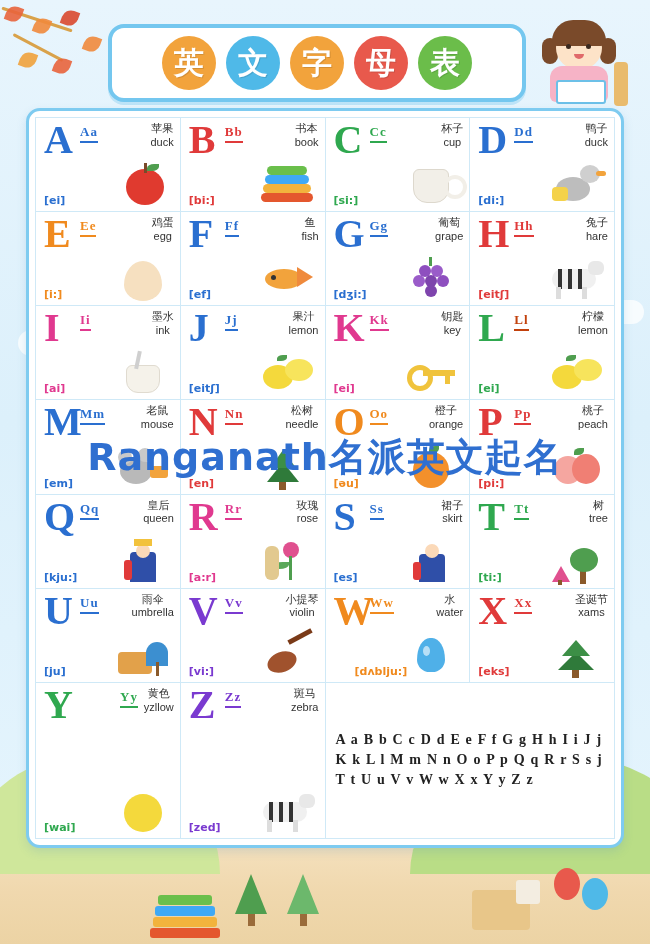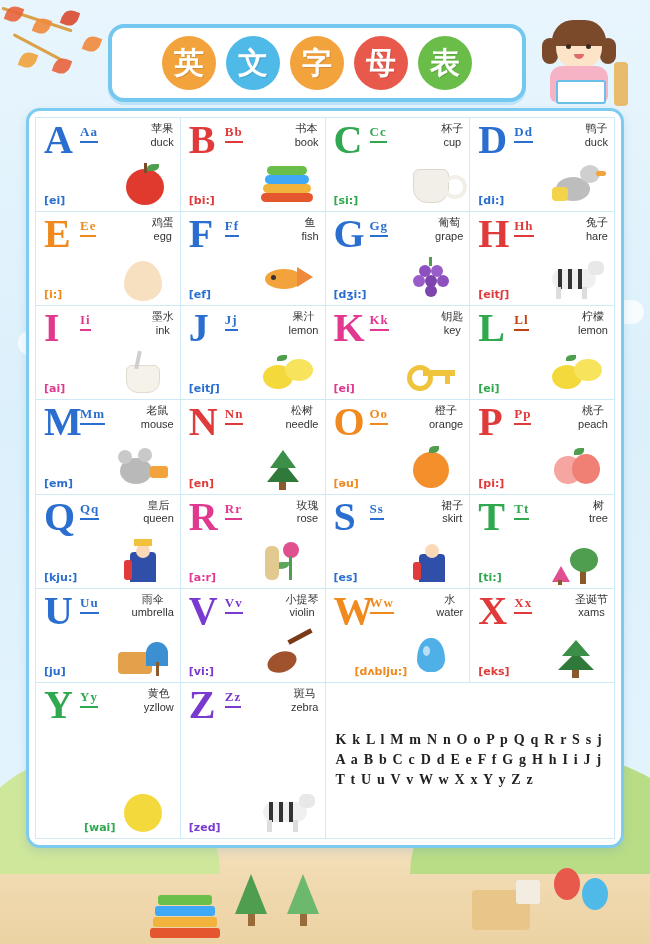--- a/index.html
+++ b/index.html
@@ -679,26 +679,26 @@
           </div>
           <div class="phonetic" style="color: rgb(224, 58, 58);">[eks]</div>
           <div class="art">
             <div class="shape" style="left:26px;top:36px;width:7px;height:10px;background:#8a5a2b;"></div>
             <div class="shape" style="left:12px;top:20px;width:0;height:0;border-left:18px solid transparent;border-right:18px solid transparent;border-bottom:18px solid #2f7a3a;"></div>
             <div class="shape" style="left:16px;top:8px;width:0;height:0;border-left:14px solid transparent;border-right:14px solid transparent;border-bottom:16px solid #3c8f46;"></div>
           </div>
         </div>
         <div class="cell">
           <div class="bigletter" style="color: rgb(47, 168, 79);">Y</div>
-          <div class="smallpair" style="color: rgb(47, 168, 79);">Yy</div>
+          <div class="smallpair" style="color: rgb(47, 168, 79); margin-left: 40px;">Yy</div>
           <div class="words">
             <span class="zh">黄色</span>
             <span class="en">yzllow</span>
           </div>
-          <div class="phonetic" style="color: rgb(47, 168, 79); margin-left: 40px;">[wai]</div>
+          <div class="phonetic" style="color: rgb(47, 168, 79);">[wai]</div>
           <div class="art">
             <div class="shape circle" style="left:12px;top:6px;width:38px;height:38px;background:#f4d93c;"></div>
           </div>
         </div>
         <div class="cell">
           <div class="bigletter" style="color: rgb(122, 58, 208);">Z</div>
           <div class="smallpair" style="color: rgb(122, 58, 208);">Zz</div>
           <div class="words">
             <span class="zh">斑马</span>
             <span class="en">zebra</span>
@@ -708,27 +708,28 @@
             <div class="shape" style="left:6px;top:14px;width:44px;height:20px;background:#f0f0f0;border-radius:10px;"></div>
             <div class="shape" style="left:12px;top:14px;width:4px;height:20px;background:#333;"></div>
             <div class="shape" style="left:22px;top:14px;width:4px;height:20px;background:#333;"></div>
             <div class="shape" style="left:32px;top:14px;width:4px;height:20px;background:#333;"></div>
             <div class="shape" style="left:42px;top:6px;width:16px;height:14px;background:#e8e8e8;border-radius:6px;"></div>
             <div class="shape" style="left:10px;top:32px;width:5px;height:12px;background:#ddd;"></div>
             <div class="shape" style="left:36px;top:32px;width:5px;height:12px;background:#ddd;"></div>
           </div>
         </div>
         <div class="cell summary">
+          <div class="summary-row">A a B b C c D d E e F f G g H h I i J j</div>
           <div class="summary-row">K k L l M m N n O o P p Q q R r S s  j</div>
-          <div class="summary-row">A a B b C c D d E e F f G g H h I i J j</div>
           <div class="summary-row">T t U u V v W w X x Y y Z z</div>
         </div>
       </div>
   </div>
 
+  <div class="watermark">Ranganath名派英文起名</div>
 
   <div class="books-stack">
     <div class="bk" style="bottom:0;background:#e4572e;"></div>
     <div class="bk" style="bottom:11px;background:#f2b33d;width:64px;left:3px;"></div>
     <div class="bk" style="bottom:22px;background:#3fa9f5;width:60px;left:5px;"></div>
     <div class="bk" style="bottom:33px;background:#6abf4b;width:54px;left:8px;"></div>
   </div>
   <div class="trunk-bot" style="left:248px;"></div>
   <div class="tree-bot" style="left:235px;"></div>
   <div class="trunk-bot" style="left:300px;"></div>

